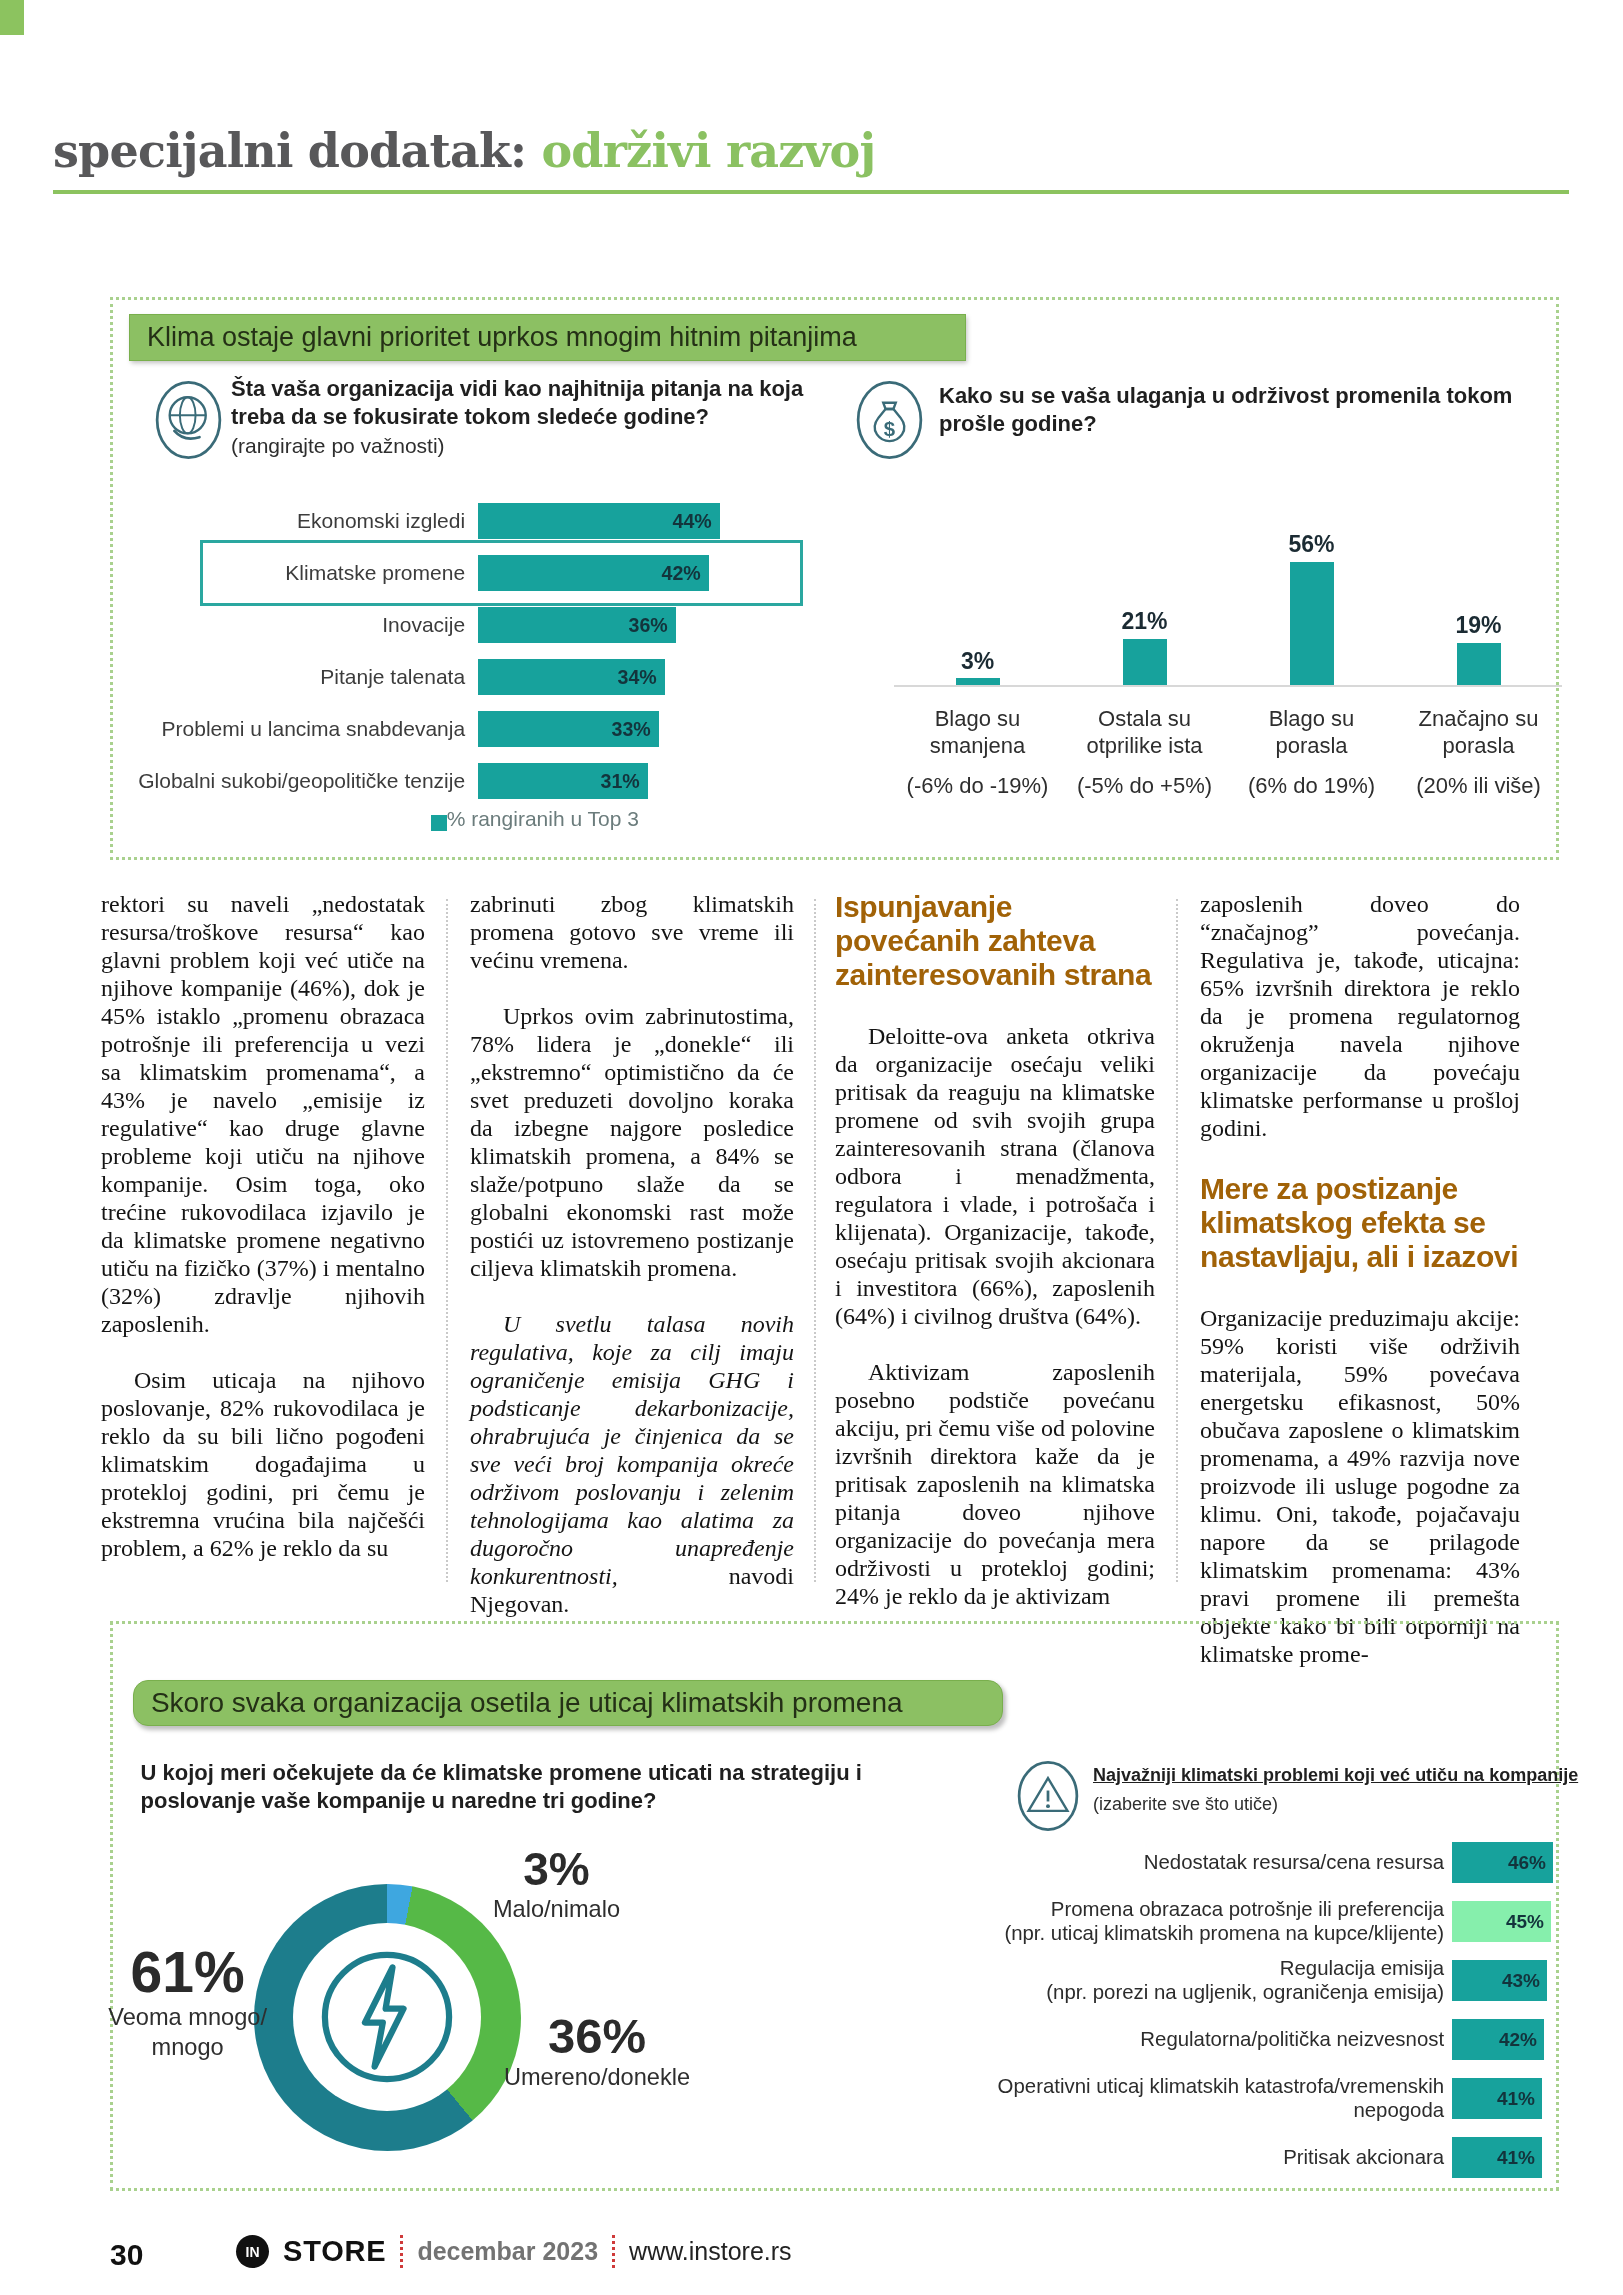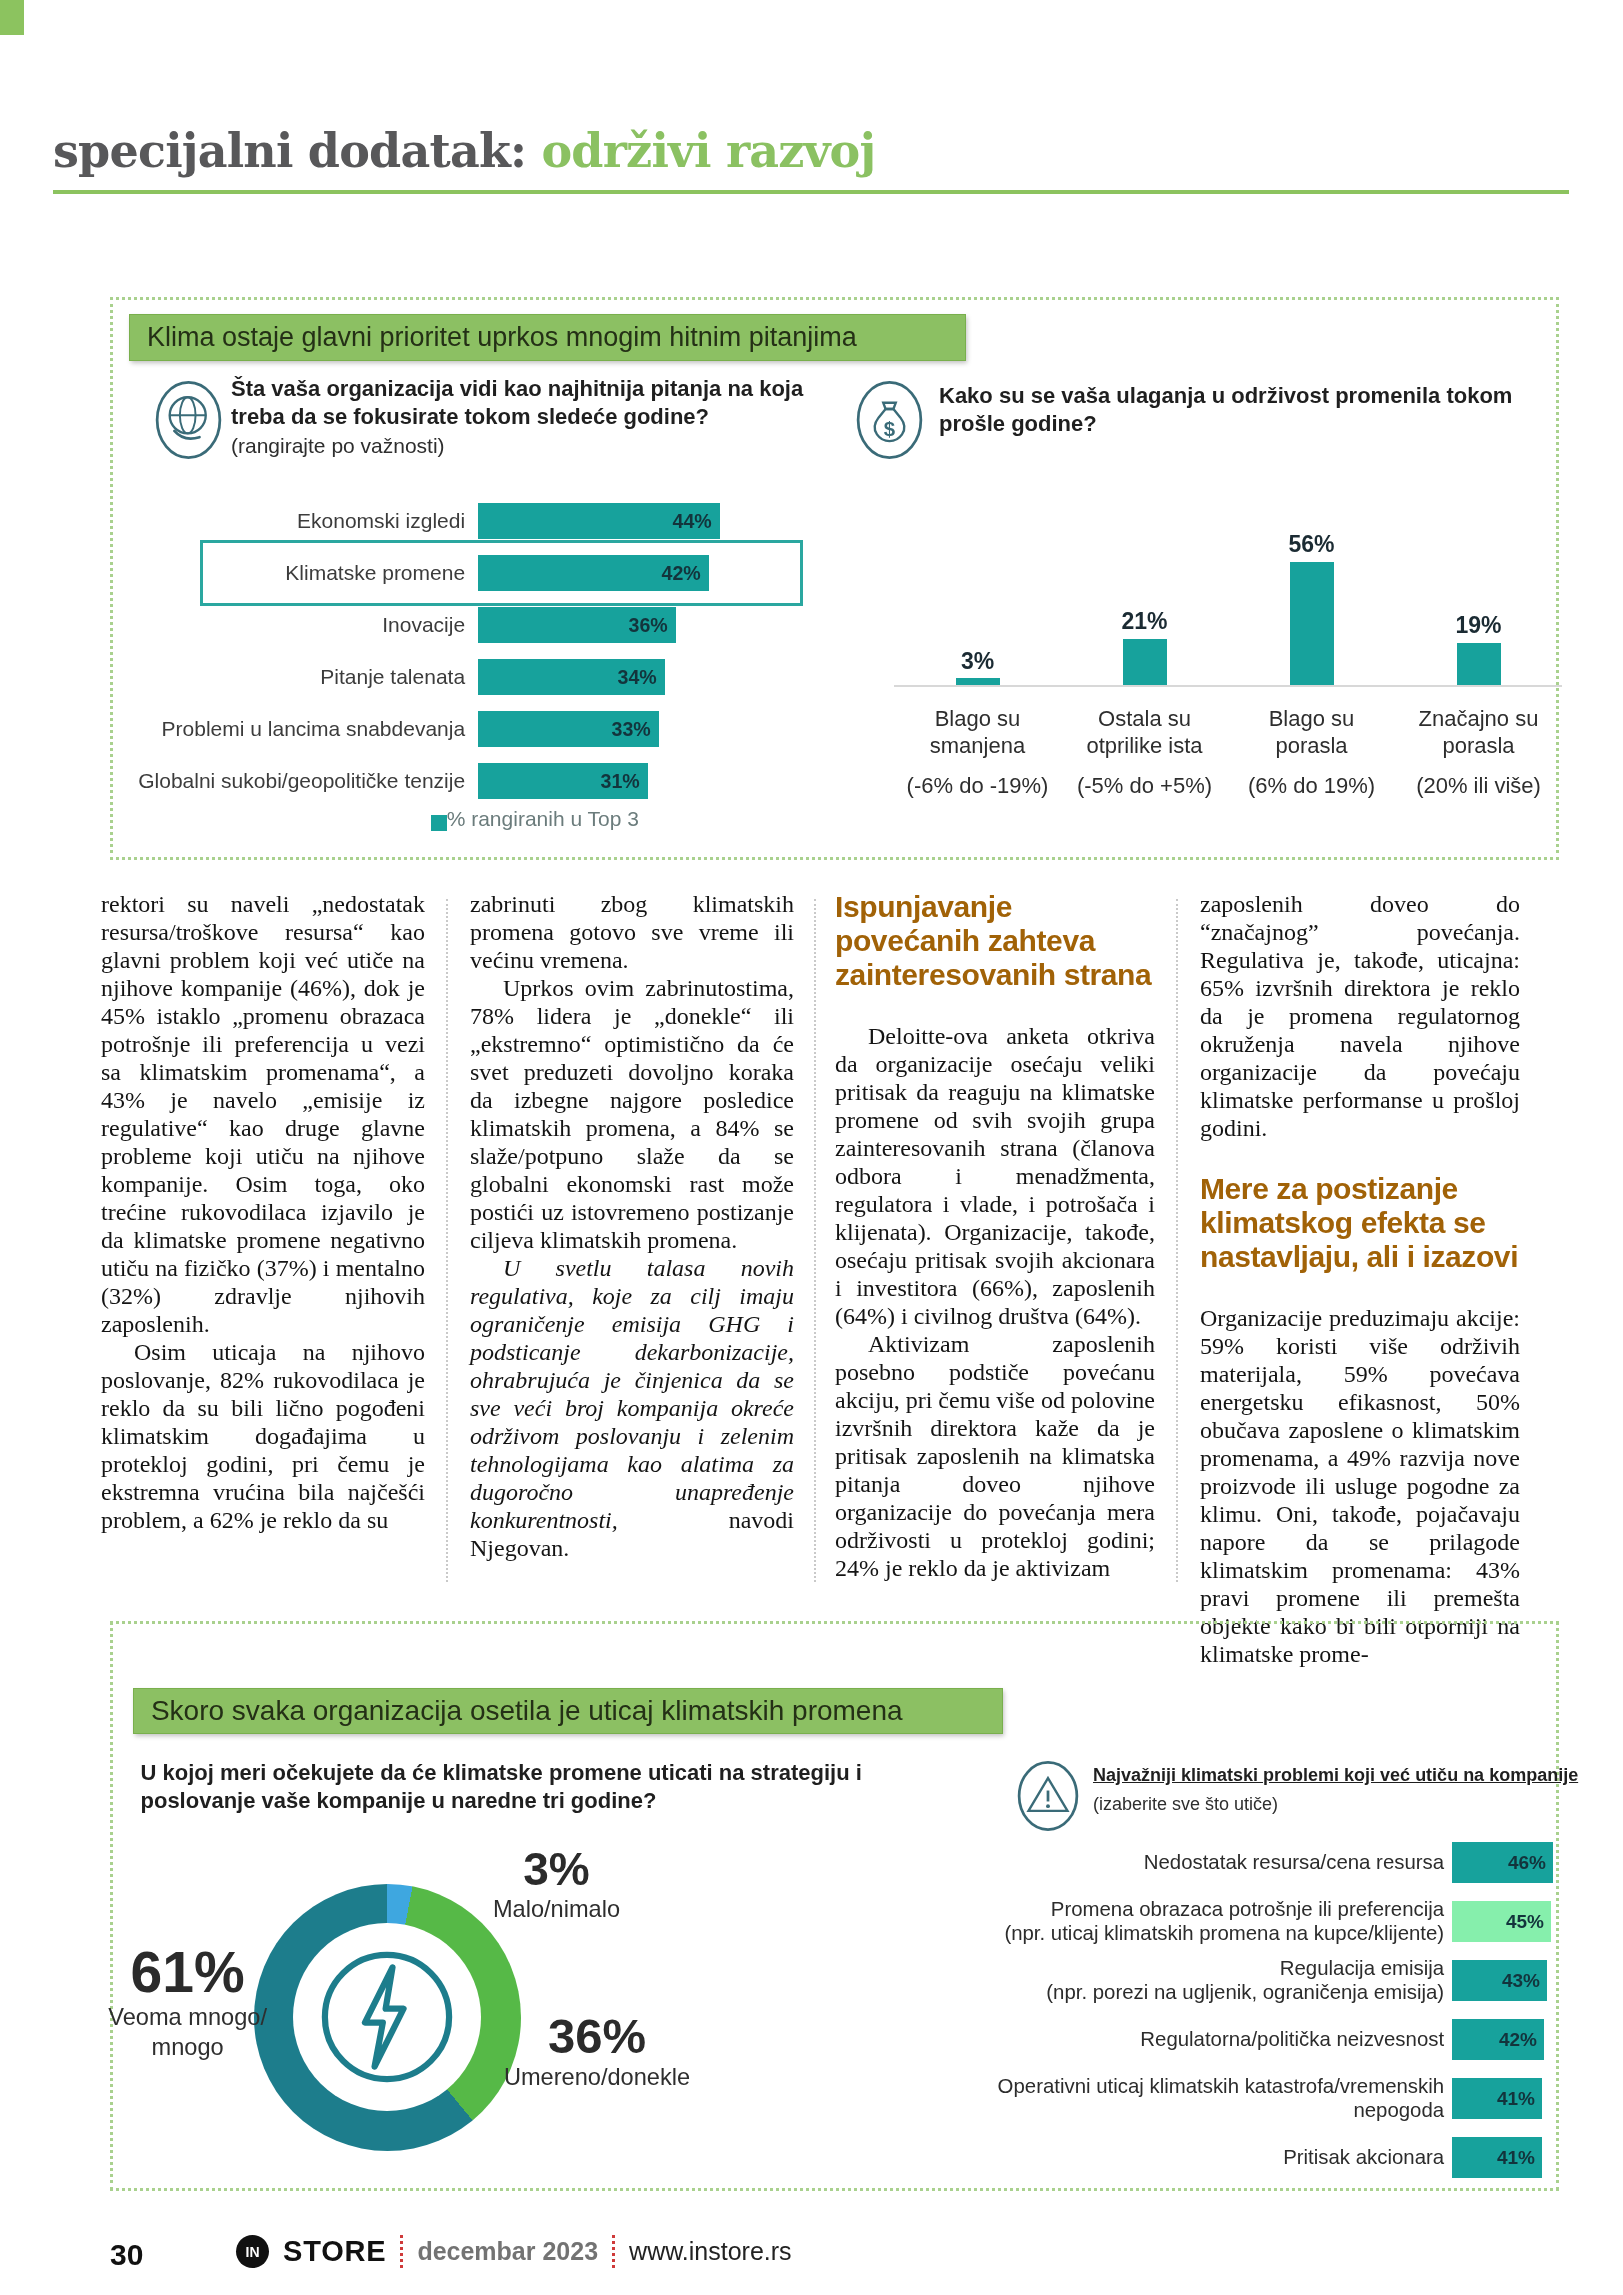--- a/index.html
+++ b/index.html
@@ -17,21 +17,21 @@
   .rule { left:53px; top:190px; width:1516px; height:3.9px; background:#8cc35f; }
 
   
   .panel { position:absolute; border:3.9px dotted #a9d18e; }
   .panel1 { left:110px; top:297px; width:1449px; height:563px; }
   .panel2 { left:110px; top:1621px; width:1449px; height:570px; }
   .ptitle { position:absolute; background:#8cc063; border:1.6px solid #79af4d;
             box-shadow:2.4px 3.1px 4.7px rgba(0,0,0,.25); color:#243016;
             display:flex; align-items:center; padding:0 17.3px; white-space:nowrap; }
   .pt1 { left:15.7px; top:14px; width:837px; height:47px; font-size:27px; }
-  .pt2 { left:19.6px; top:64px; width:870px; height:46px; font-size:28px; }
+  .pt2 { left:19.6px; top:56px; width:870px; height:46px; font-size:28px;border-radius:15px; }
 
   .qicon { position:absolute; }
   .qtext { position:absolute; }
   .qbold { font-weight:700; font-size:22px; line-height:28px; color:#1f1f1f; }
   .qnote { font-size:21px; color:#2e2e2e; margin-top:3.1px; }
 
   
   #chart-urgent { position:absolute; left:15.7px; top:195px; width:738px; }
   .row { display:flex; align-items:center; height:52px; }
   .rlabel { width:349px; text-align:right; padding-right:12.6px; font-size:21px; color:#3c3c3c; }
@@ -52,21 +52,21 @@
   .vnames,.vranges { display:flex; }
   .vname { width:25%; text-align:center; font-size:22px; line-height:27px; color:#2e2e2e; margin-top:17.3px; }
   .vname > span { display:inline-block; max-width:134px; }
   .vrange { width:25%; text-align:center; font-size:22px; color:#2e2e2e; margin-top:14px; }
 
   
   .col { position:absolute; top:890px; width:324px; font-family:"Liberation Serif",serif;
          font-size:24px; line-height:28px; text-align:justify; color:#141414; }
   .c1 { left:101px; } .c2 { left:470px; } .c3 { left:835px; width:320px; } .c4 { left:1200px; width:320px; }
   .col p.ind { text-indent:33px; }
-  .col p.gap { }
+  .col p.gap { margin-top:28px; }
   .colhead { font-family:"Liberation Sans",sans-serif; font-weight:700; font-size:30px;
              line-height:34px; color:#a16207; text-align:left; letter-spacing:-0.4px; }
   .c4 .colhead { margin:30px 0; }
   .c3 .colhead { margin-bottom:30px; }
   .dv { position:absolute; top:899px; height:683px; width:0; border-left:2.4px dotted #c9c9c9; }
   .dv1 { left:446px; } .dv2 { left:814px; } .dv3 { left:1176px; }
 
   
   .donut { position:absolute; left:141px; top:260px; width:267px; height:267px; border-radius:50%; }
   .dhole { position:absolute; left:39px; top:39px; width:188px; height:188px; background:#fff;

